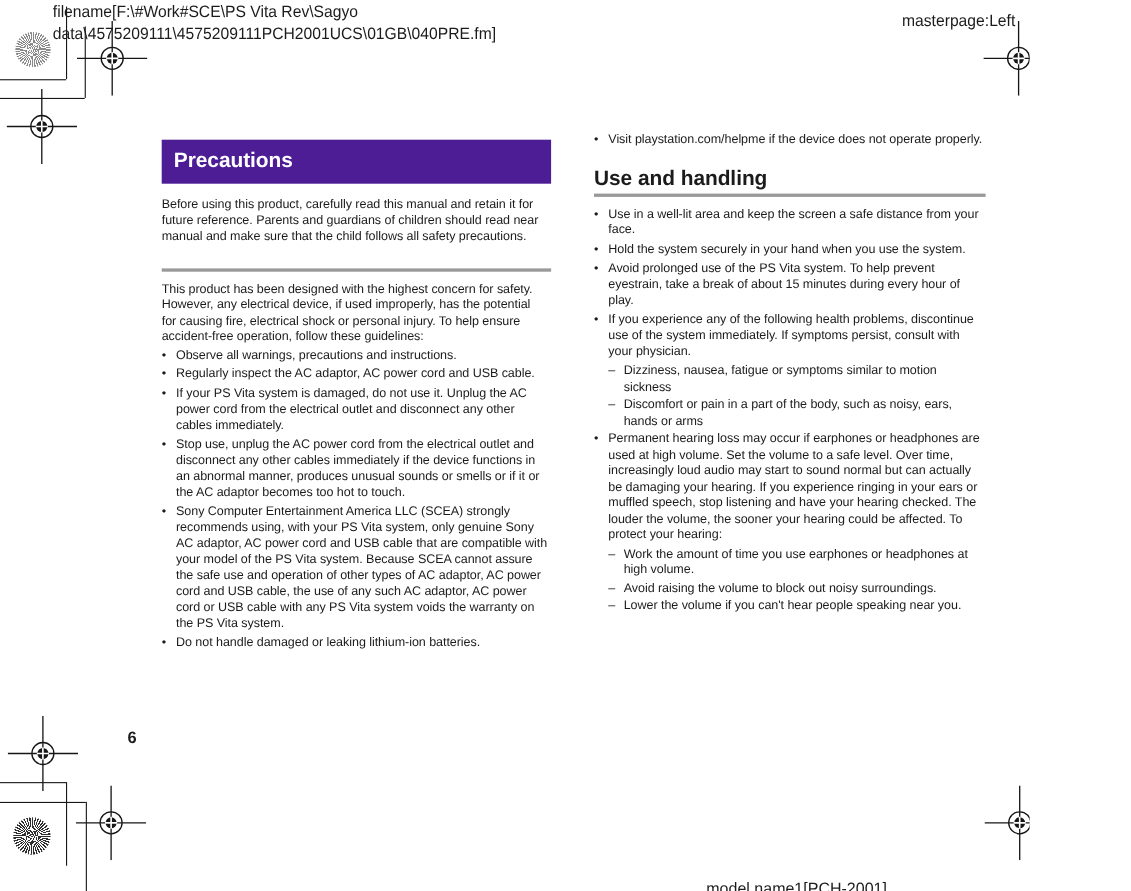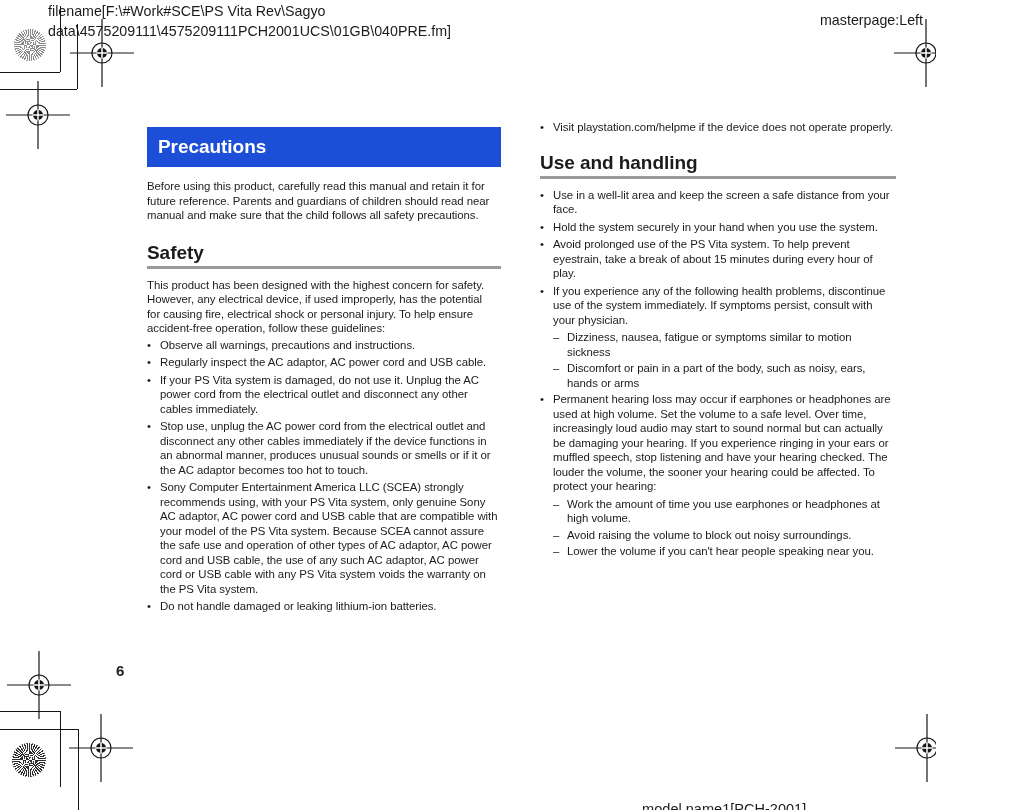--- a/index.html
+++ b/index.html
@@ -23,21 +23,21 @@
   .proof-book{position:absolute;left:128px;top:46px;font-family:"Liberation Serif",serif;
               font-size:14.6px;white-space:pre;}
   .page-num{position:absolute;left:116px;top:662px;font-size:15px;font-weight:bold;}
   .colophon{position:absolute;right:130px;top:761px;text-align:right;font-size:15px;
             line-height:19px;transform:scaleX(0.97);transform-origin:100% 0;white-space:pre;}
 
   
   .col{position:absolute;font-size:11.4px;line-height:14.5px;letter-spacing:-0.05px;}
   .col-left{left:147px;top:127px;width:354px;}
   .col-right{left:540px;top:120px;width:356px;}
-  .title-bar{height:40px;background:#1d4ed8;color:#ffffff;font-weight:bold;font-size:19px;
+  .title-bar{height:40px;background:#4c1d95;color:#ffffff;font-weight:bold;font-size:19px;
              line-height:40px;padding-left:11px;margin-bottom:12px;}
   .intro{margin:0 0 21px 0;}
   .section-head{font-weight:bold;font-size:19px;line-height:17px;margin:19px 0 0 0;}
   .rule{height:3px;background:#999999;margin:5px 0 9px 0;}
   .lead{margin:0 15px 2px 0;}
   ul.blist{list-style:none;margin:0;padding:0;}
   .b-item{display:flex;margin:0 0 3px 0;}
   .b-marker{flex:0 0 13px;width:13px;}
   .d-item{display:flex;margin:0 0 2px 13px;}
   .d-marker{flex:0 0 14px;width:14px;}
@@ -154,21 +154,20 @@
   <div class="pinwheel pin-dark" style="left:12px;top:743px;width:34px;height:34px;"></div>
   <div class="pinwheel pin-light" style="left:980px;top:741px;width:34px;height:34px;"></div>
 
   <div class="proof-file"><span>filename[F:\#Work#SCE\PS Vita Rev\Sagyo</span><br><span>data\4575209111\4575209111PCH2001UCS\01GB\040PRE.fm]</span></div>
   <div class="proof-master">masterpage:Left</div>
 
   <div class="col col-left">
     <div class="title-bar">Precautions</div>
     <p class="intro">Before using this product, carefully read this manual and retain it for future reference. Parents and guardians of children should read near manual and make sure that the child follows all safety precautions.</p>
 
-    <div class="section-head">Safety</div>
     <div class="rule"></div>
     <p class="lead">This product has been designed with the highest concern for safety. However, any electrical device, if used improperly, has the potential for causing fire, electrical shock or personal injury. To help ensure accident-free operation, follow these guidelines:</p>
 
     <ul class="blist">
       <li class="b-item">
           <span class="b-marker">•</span>
           <span class="b-text">Observe all warnings, precautions and instructions.</span>
         </li>
       <li class="b-item">
           <span class="b-marker">•</span>

